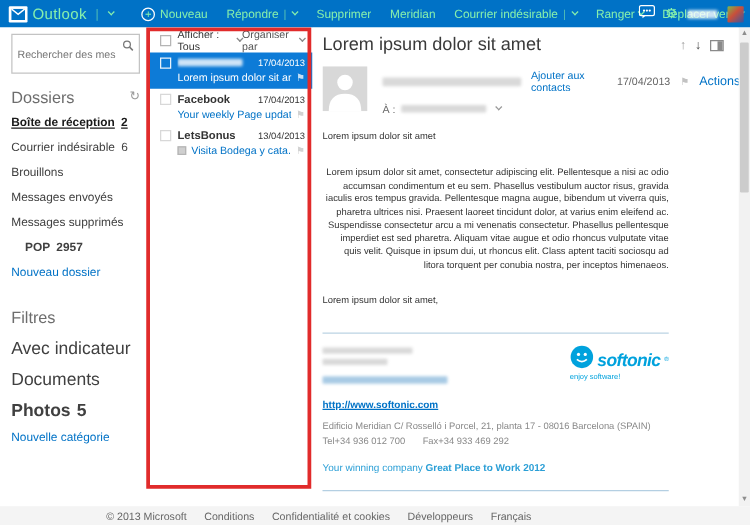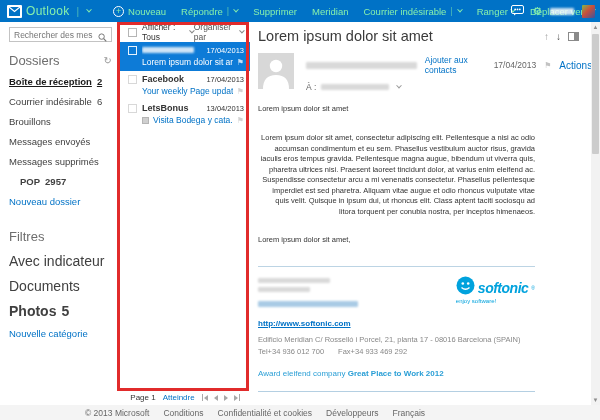--- a/index.html
+++ b/index.html
@@ -38,21 +38,21 @@
               padding:6px 0 0 8px; overflow:hidden; }
   .scrollcol { position:absolute; right:0; top:22px; width:9px; height:383px; background:#f2f2f2; }
   .footer { position:absolute; left:0; top:405px; width:600px; height:15px; background:#f4f4f4;
             display:flex; align-items:center; gap:14px; padding-left:85px; font-size:8.5px; color:#666; }
 
   
   .annotation { position:absolute; left:117px; top:22px; width:132px; height:369px;
                 border:3px solid #e12b2b; z-index:50; pointer-events:none; }
 
   
-  .search-box { display:flex; height:15px; border:1px solid #c3c3c3; background:#fff;
+  .search-box { display:flex; height:32px; border:1px solid #c3c3c3; background:#fff;
                 padding:0 4px; }
   .search-box input { flex:1; border:0; outline:0; font-size:8.5px; color:#777; width:80px;
                       font-family:inherit; background:transparent; }
   .side-head { display:flex; align-items:center; justify-content:space-between; margin-top:11px;
                font-size:13px; color:#6d6d6d; }
   .refresh { color:#9a9a9a; font-size:10px; cursor:pointer; }
   .folder-list { list-style:none; margin-top:8px; }
   .folder-list li { font-size:9.5px; color:#404040; margin:0 0 9px 0; cursor:pointer; white-space:nowrap; }
   .folder-list li.sel { font-weight:bold; color:#1a1a1a;text-decoration:underline; }
   .folder-list li.indent { padding-left:11px; font-weight:bold; }
@@ -278,40 +278,20 @@
         <span class="sender">LetsBonus</span>
         <span class="date">13/04/2013</span>
       </div>
       <div class="l2">
         <span class="thumb-ico"></span>
         <span class="subject">Visita Bodega y cata. ...</span>
         <span class="flag">⚑</span>
       </div>
     </div>
 
-    <div class="pager">
-      <span class="pg">Page 1</span>
-      <span class="goto">Atteindre</span>
-      <span class="pgnav">
-        <span class="pgbtn">
-            <span class="pbar"></span>
-            <span class="tri-l"></span>
-          </span>
-        <span class="pgbtn">
-            <span class="tri-l"></span>
-          </span>
-        <span class="pgbtn">
-            <span class="tri-r"></span>
-          </span>
-        <span class="pgbtn">
-            <span class="tri-r"></span>
-            <span class="pbar"></span>
-          </span>
-      </span>
-    </div>
   </div>
 
   <div class="readpane">
     <div class="rp-titlerow">
       <div class="rp-title">Lorem ipsum dolor sit amet</div>
       <div class="rp-ticons">
         <span class="arr-up">↑</span>
         <span class="arr-dn">↓</span>
         <span class="pane-ico"></span>
       </div>
@@ -372,21 +352,21 @@
           <div class="soft-tag">enjoy software!</div>
         </div>
       </div>
 
       <a class="sig-url">http://www.softonic.com</a>
       <div class="sig-addr">Edificio Meridian C/ Rosselló i Porcel, 21, planta 17 - 08016 Barcelona (SPAIN)</div>
       <div class="sig-tel">
         <span>Tel+34 936 012 700</span><span>Fax+34 933 469 292</span>
       </div>
       <div class="award">
-        <span>Award eleifend company</span>
+        <span>Your winning company</span>
         <b>Great Place to Work 2012</b>
       </div>
 
       <div class="disc-divider"></div>
       <div class="disclaimer">Ce message et les documents qui y sont associés peuvent contenir des informations confidentielles. Ces informations sont réservées aux personnes destinataires, selon les conditions exprimées dans le message. L'utilisation, la copie, la diffusion et l'exploitation de ces informations par un tiers ou par les personnes destinataires mais dans un autre but que celui exprimé dans le message est strictement interdite. Si vous recevez ces informations par erreur, veuillez prévenir l'auteur</div>
     </div>
   </div>
 
   <div class="scrollcol">
     <div class="sc-arrow" style="top:2px;">▲</div>

